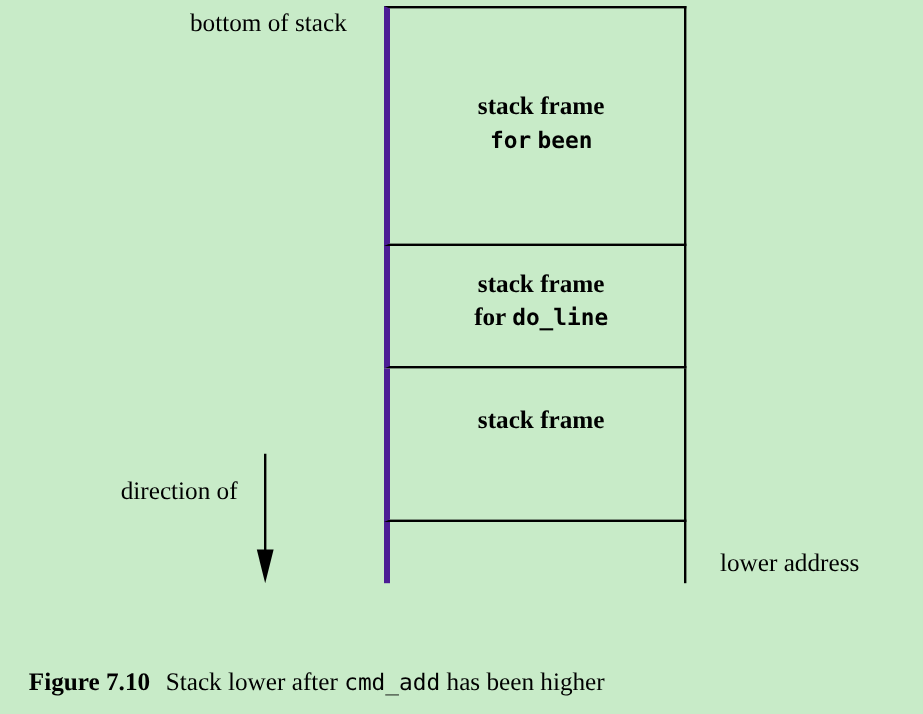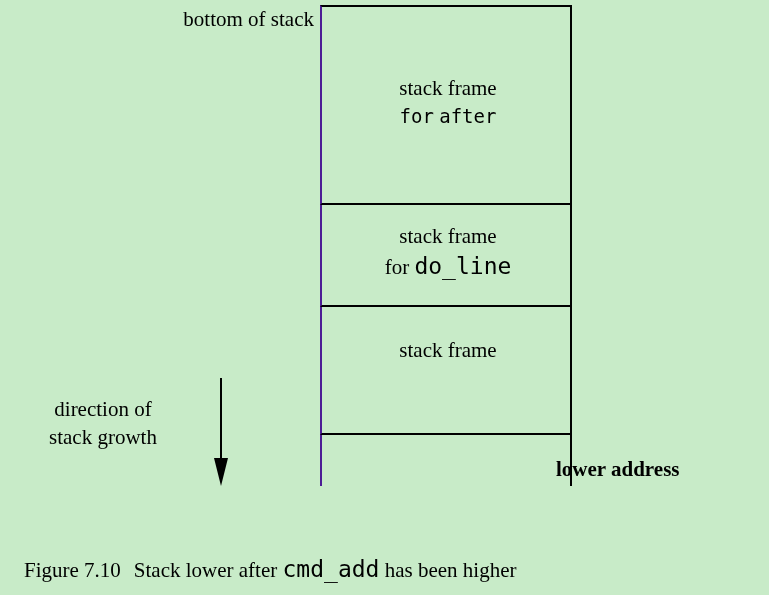--- a/index.html
+++ b/index.html
@@ -31,66 +31,67 @@
     top: 5px;
     width: 252px;
     height: 481px;
   }
 
   .frame {
     position: absolute;
     left: 0;
     width: 252px;
     box-sizing: border-box;
-    border-left: 2px solid #4c1d95;
+    border-left: 5px solid #4c1d95;
     border-right: 2px solid #000;
+    font-weight: bold;
   }
   .frame-main     { top: 0px;   height: 200px; border-top: 2px solid #000; border-bottom: 2px solid #000; }
   .frame-do-line  { top: 200px; height: 102px; border-bottom: 2px solid #000; }
   .frame-cmd-add  { top: 302px; height: 128px; border-bottom: 2px solid #000; }
   .frame-empty    { top: 430px; height: 51px;  }
 
   .frame-label {
     position: absolute;
     left: 0;
     width: 252px;
     text-align: center;
     font-size: 21px;
     line-height: 1.33;
   }
   .frame-main    .frame-label { top: 68px; }
   .frame-do-line .frame-label { top: 18px; }
   .frame-cmd-add .frame-label { top: 30px; }
 
   .mono {
     font-family: "DejaVu Sans Mono", "Liberation Mono", monospace;
-    font-size: 23px;
+    font-size: 19px;
   }
   .frame-main .mono-line,
   .frame-main .mono {
     font-family: "DejaVu Sans Mono", "Liberation Mono", monospace;
     font-size: 19px;
   }
 
   
   .side-label {
     position: absolute;
     font-size: 21px;
     white-space: nowrap;
   }
-  #label-bottom-of-stack { right: 455px; top: 7px; text-align: right; }
+  #label-bottom-of-stack { right: 480px; top: 7px; text-align: right; }
   #label-higher-address  { left: 577px;  top: 7px; }
-  #label-lower-address   { left: 556px;  top: 457px; font-weight: bold; }
+  #label-lower-address   { left: 600px;  top: 457px; }
 
   #label-direction {
     position: absolute;
     left: 8px;
     top: 396px;
     width: 190px;
-    text-align: center;
+    text-align: right;
     font-size: 21px;
     line-height: 1.33;
   }
 
   
   #growth-arrow {
     position: absolute;
     left: 205px;
     top: 378px;
     width: 32px;
@@ -99,53 +100,52 @@
 
   
   #caption {
     position: absolute;
     left: 24px;
     top: 556px;
     font-size: 21px;
     white-space: nowrap;
   }
   #caption-figure-number {
-    font-weight: normal;
+    font-weight: bold;
   }
   #caption-gap {
     display: inline-block;
     width: 13px;
   }
 </style>
 </head>
 <body>
 
 <div id="figure-root">
 
   <div class="side-label" id="label-bottom-of-stack">bottom of stack</div>
 
 
   <div class="side-label" id="label-lower-address">lower address</div>
 
   <div id="label-direction">
     <div>direction of</div>
-    <div>stack growth</div>
   </div>
 
   <svg id="growth-arrow" viewBox="0 0 32 112">
     <line x1="16" y1="0" x2="16" y2="82" stroke="#000000" stroke-width="2"></line>
     <polygon points="9,80 23,80 16,108" fill="#000000"></polygon>
   </svg>
 
   <div class="stack-column">
 
     <div class="frame frame-main">
       <div class="frame-label">
         <div>stack frame</div>
-        <div><span class="mono-line">for</span> <span class="mono">after</span></div>
+        <div><span class="mono-line">for</span> <span class="mono">been</span></div>
       </div>
     </div>
 
     <div class="frame frame-do-line">
       <div class="frame-label">
         <div>stack frame</div>
         <div><span>for</span> <span class="mono">do_line</span></div>
       </div>
     </div>
 

